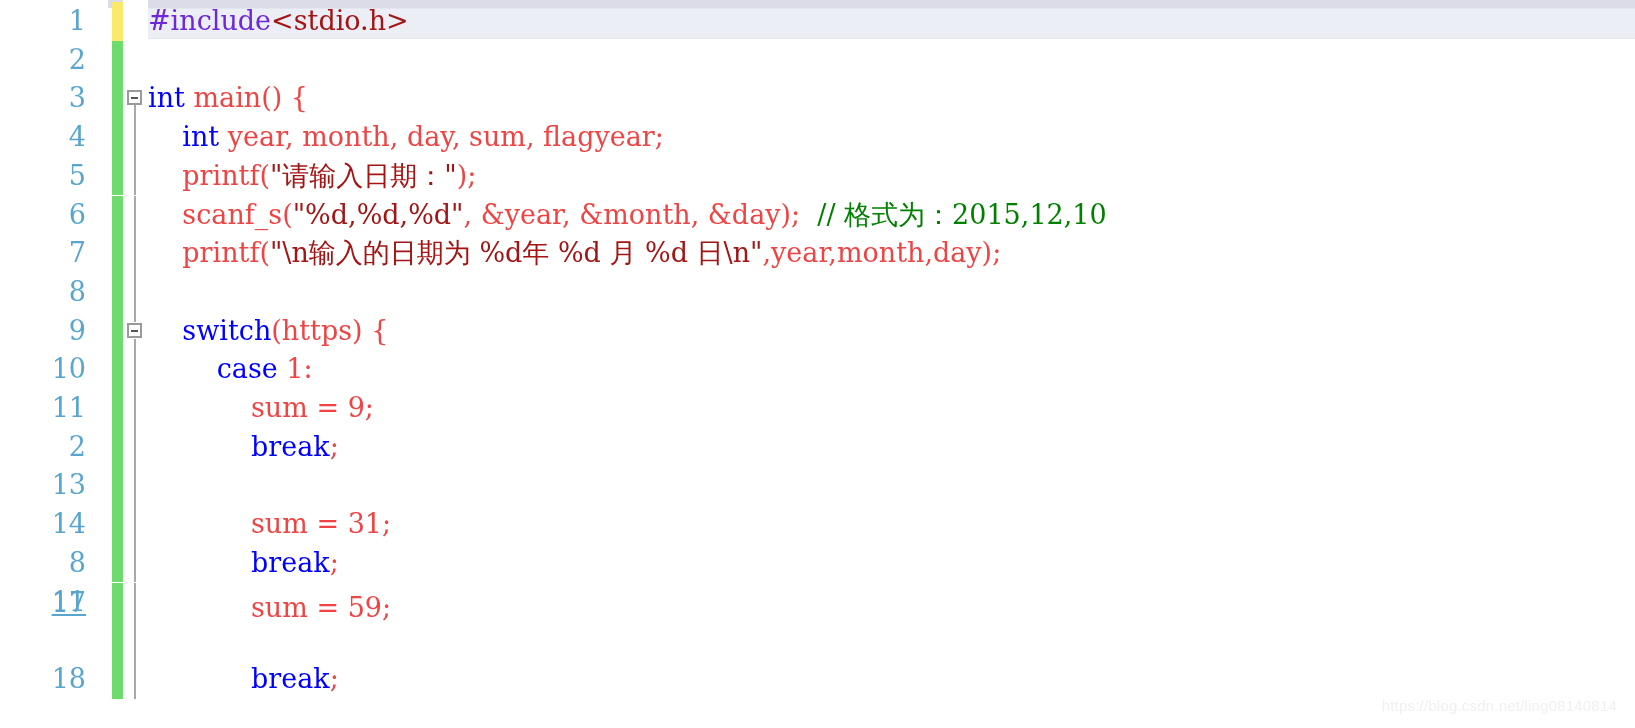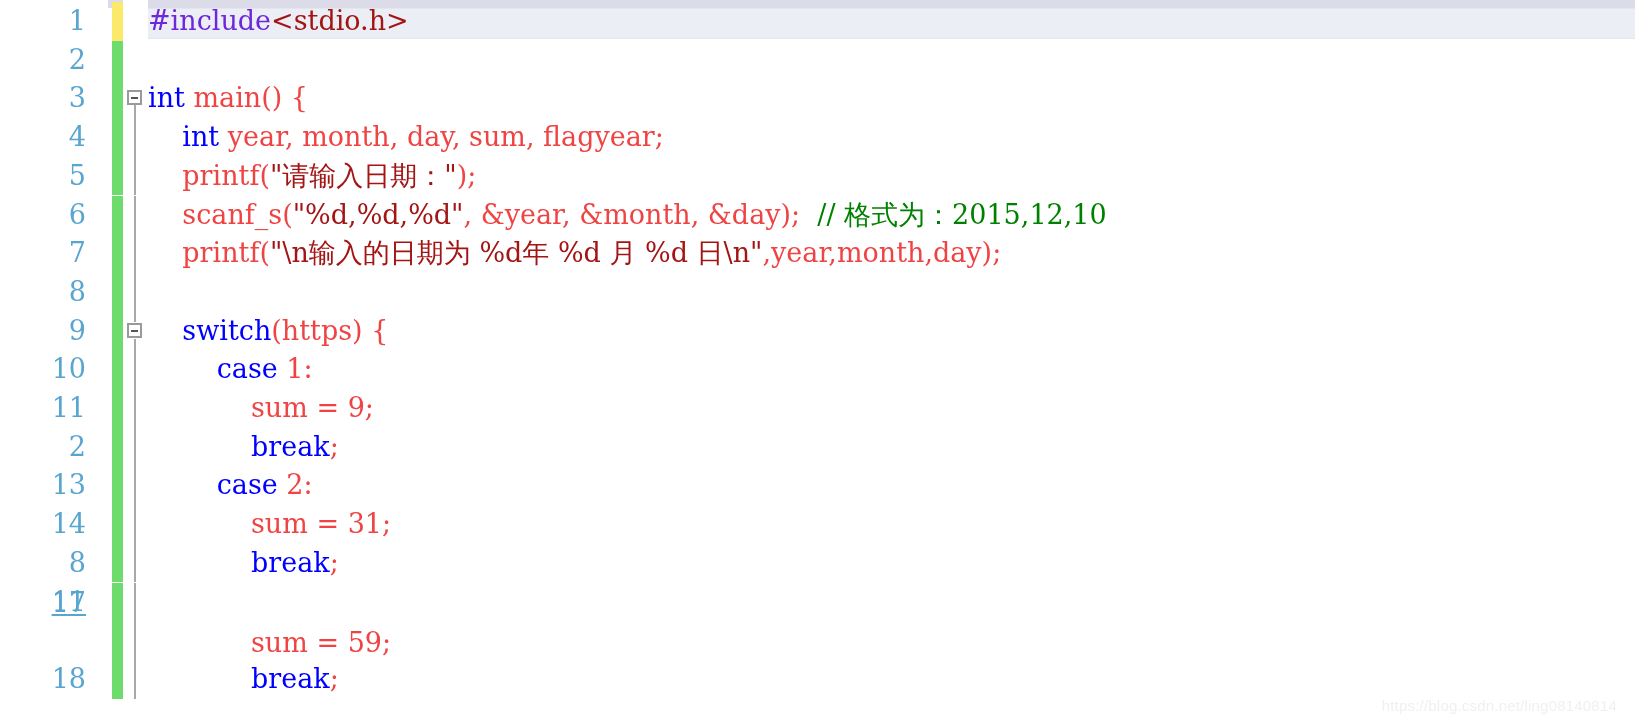--- a/index.html
+++ b/index.html
@@ -227,22 +227,21 @@
       <div class="code-line" style="top: 79.4px;"><span class="tok t-kw">int</span><span class="tok t-plain"> main() {</span></div>
       <div class="code-line" style="top: 118.1px;"><span class="tok t-plain">    </span><span class="tok t-kw">int</span><span class="tok t-plain"> year, month, day, sum, flagyear;</span></div>
       <div class="code-line" style="top: 156.8px;"><span class="tok t-plain">    printf(</span><span class="tok t-str">"请输入日期："</span><span class="tok t-plain">);</span></div>
       <div class="code-line" style="top: 195.5px;"><span class="tok t-plain">    scanf_s(</span><span class="tok t-str">"%d,%d,%d"</span><span class="tok t-plain">, &amp;year, &amp;month, &amp;day);  </span><span class="tok t-com">// 格式为：2015,12,10</span></div>
       <div class="code-line" style="top: 234.2px;"><span class="tok t-plain">    printf(</span><span class="tok t-str">"\n输入的日期为 %d年 %d 月 %d 日\n"</span><span class="tok t-plain">,year,month,day);</span></div>
       <div class="code-line" style="top: 272.9px;"></div>
       <div class="code-line" style="top: 311.6px;"><span class="tok t-plain">    </span><span class="tok t-kw">switch</span><span class="tok t-plain">(https) {</span></div>
       <div class="code-line" style="top: 350.3px;"><span class="tok t-plain">        </span><span class="tok t-kw">case</span><span class="tok t-plain"> 1:</span></div>
       <div class="code-line" style="top: 389px;"><span class="tok t-plain">            sum = 9;</span></div>
       <div class="code-line" style="top: 427.7px;"><span class="tok t-plain">            </span><span class="tok t-kw">break</span><span class="tok t-plain">;</span></div>
-      <div class="code-line" style="top: 466.4px;"><span class="tok t-plain">        </span><span class="tok t-kw">case</span><span class="tok t-plain"> 2:</span></div>
       <div class="code-line" style="top: 505.1px;"><span class="tok t-plain">            sum = 31;</span></div>
       <div class="code-line" style="top: 543.8px;"><span class="tok t-plain">            </span><span class="tok t-kw">break</span><span class="tok t-plain">;</span></div>
-      <div class="code-line" style="top: 624px;"><span class="tok t-plain">            sum = 59;</span></div>
+      <div class="code-line" style="top: 589px;"><span class="tok t-plain">            sum = 59;</span></div>
       <div class="code-line" style="top: 659.9px;"><span class="tok t-plain">            </span><span class="tok t-kw">break</span><span class="tok t-plain">;</span></div>
     </div>
 
   <div class="watermark">https://blog.csdn.net/ling08140814</div>
 
 </div>
 
 </body></html>

